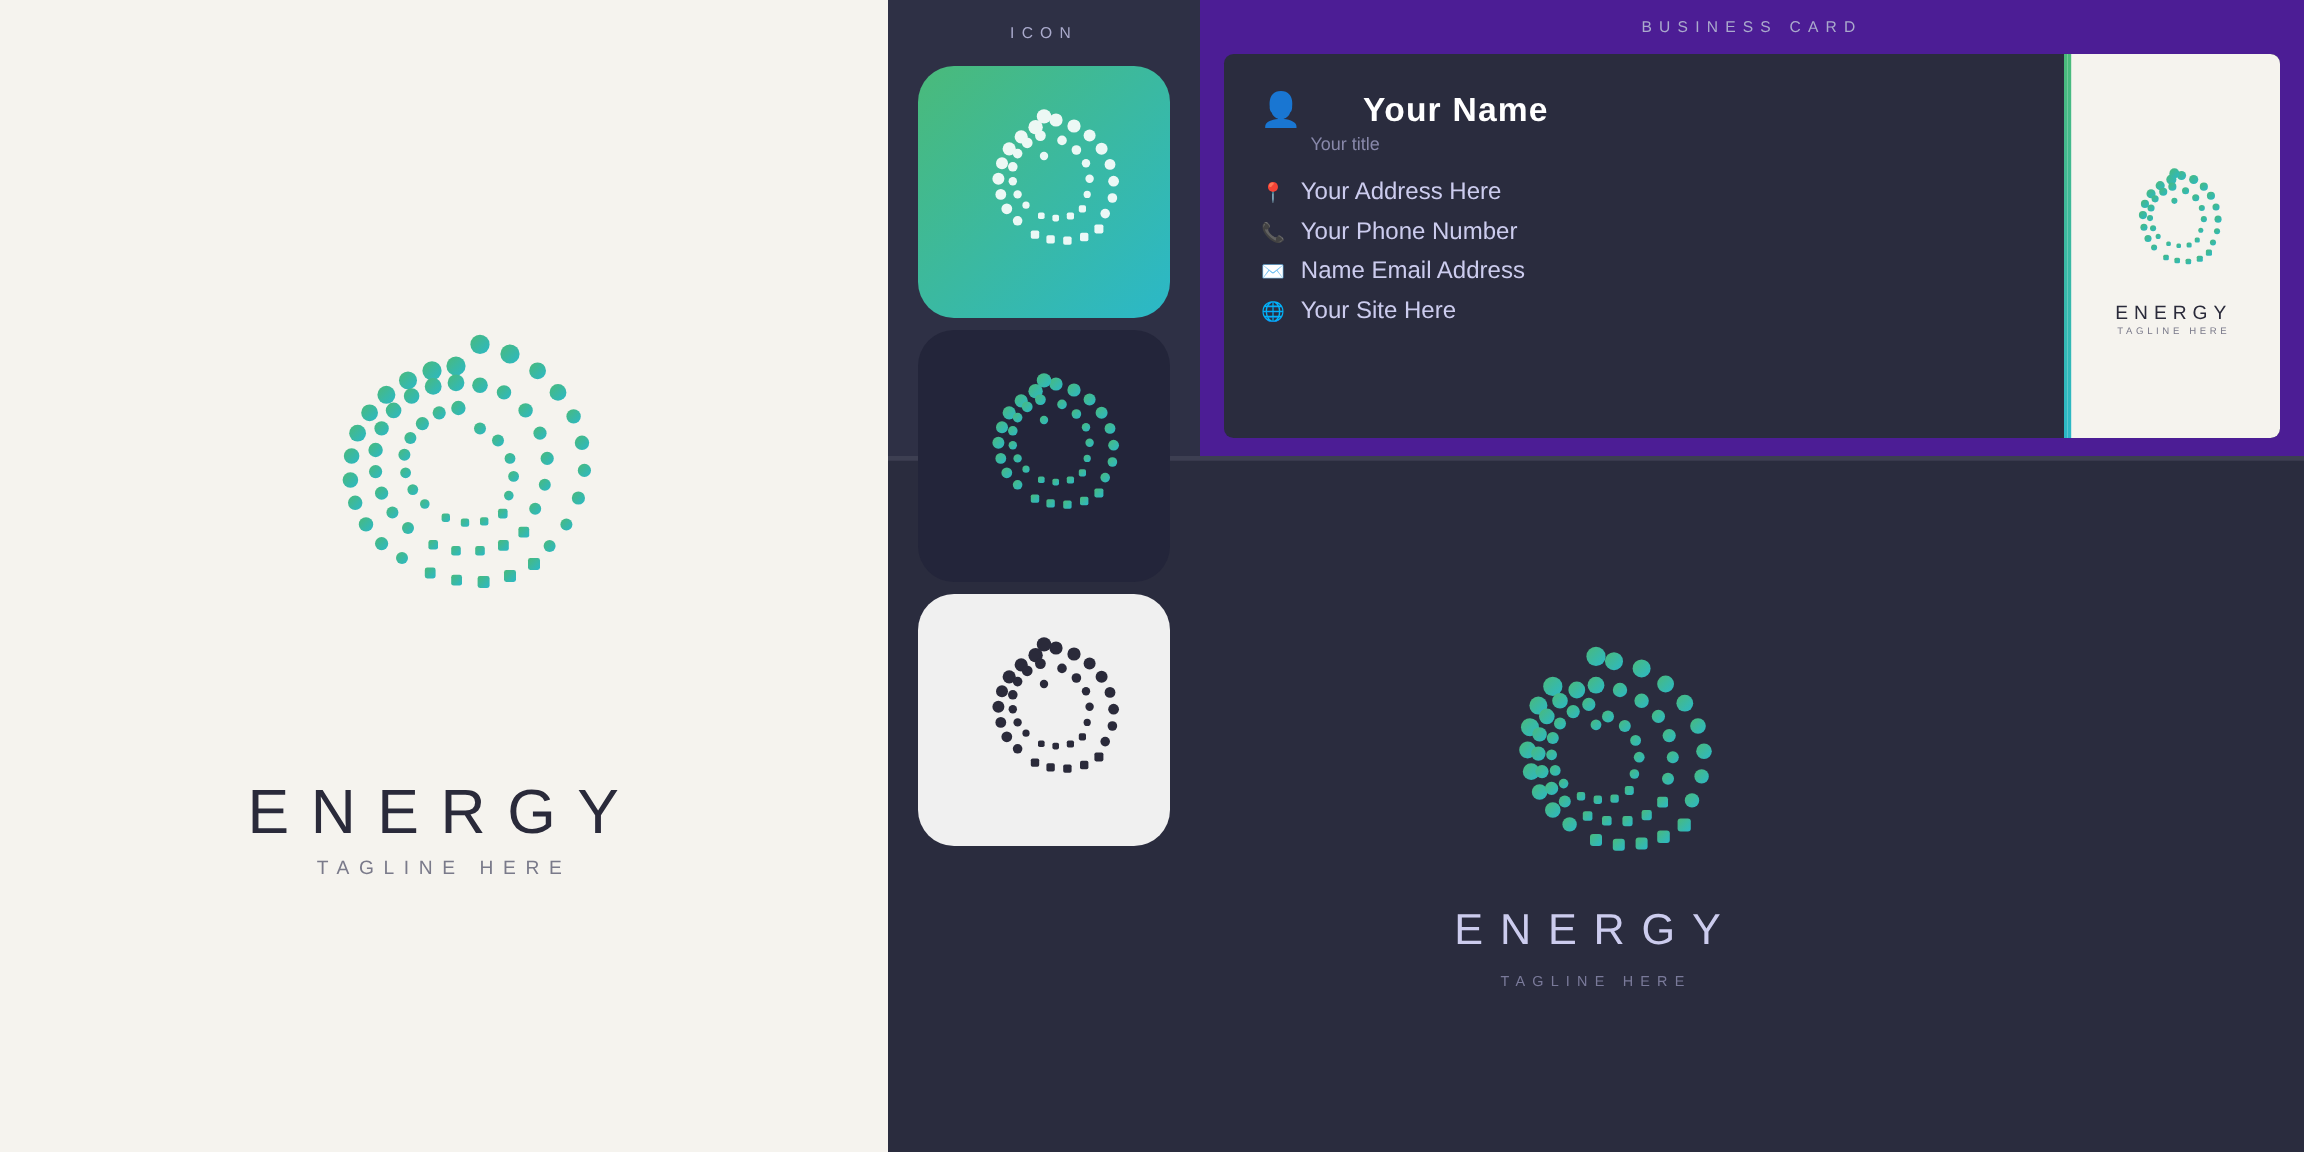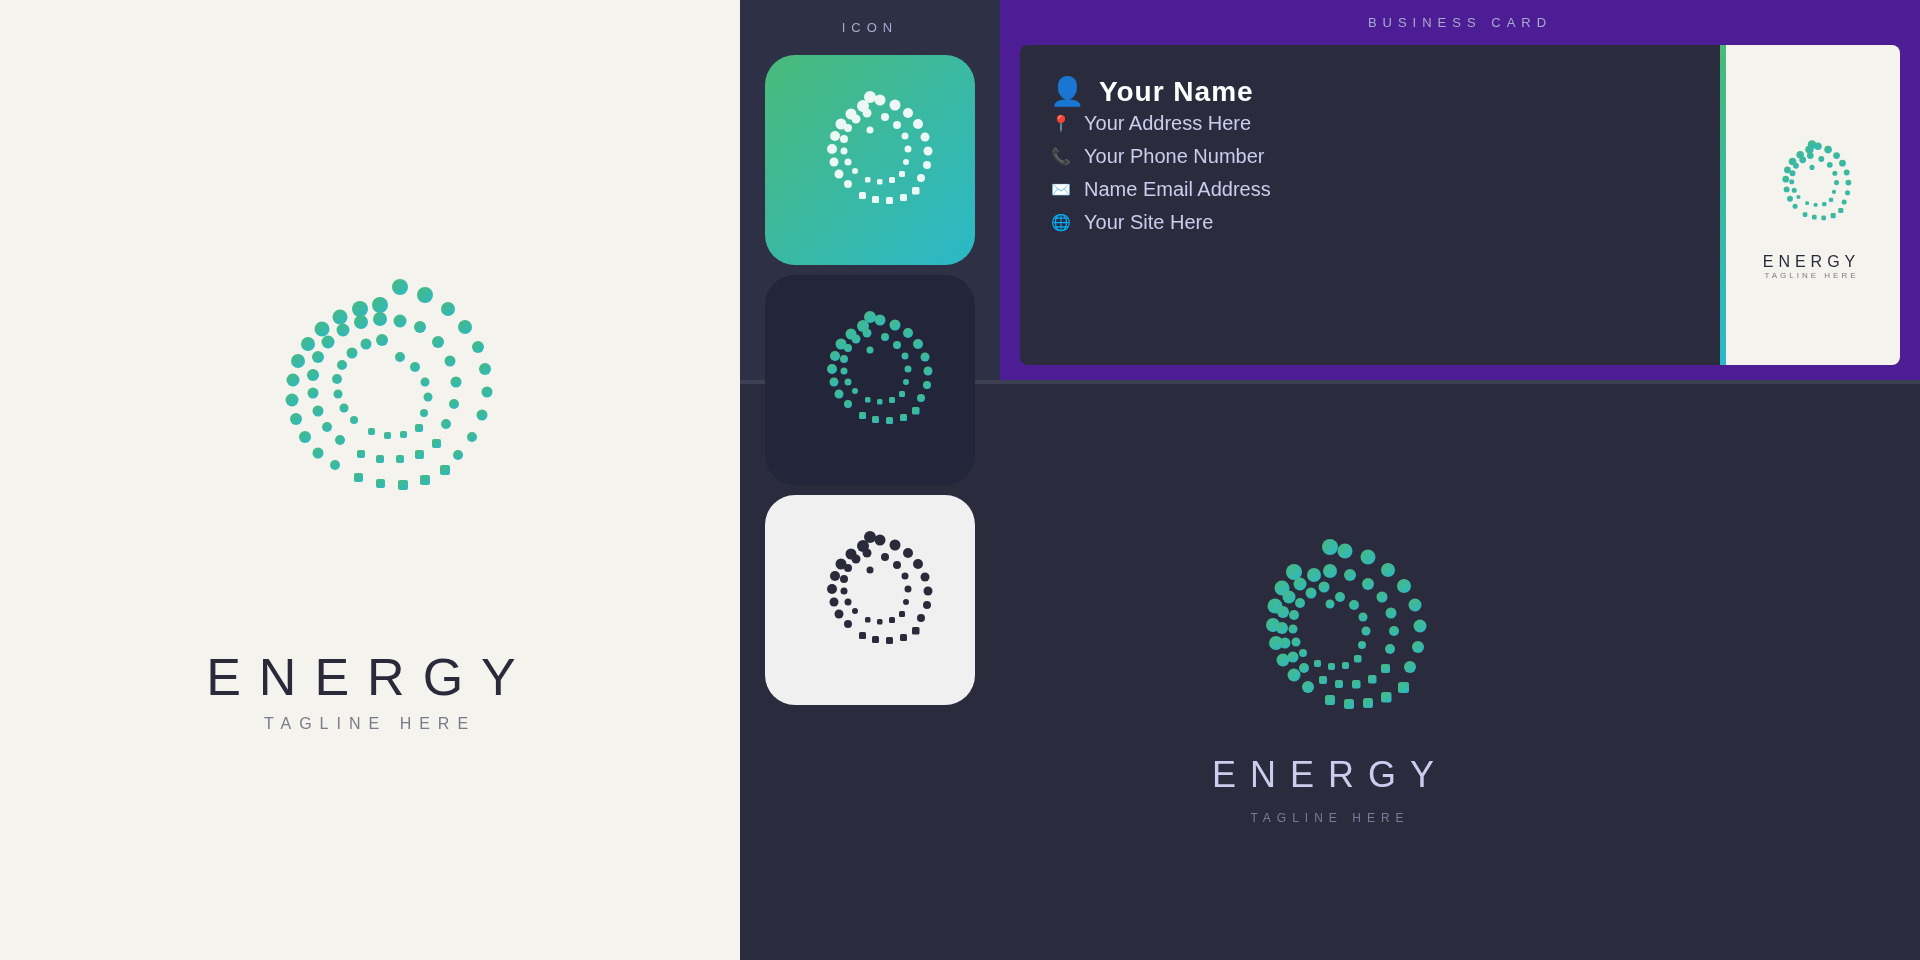--- a/index.html
+++ b/index.html
@@ -158,20 +158,21 @@
     .bc-name-icon {
       color: #4abad0;
       font-size: 28px;
     }
 
     .bc-name-text {
       color: #ffffff;
       font-size: 28px;
       font-weight: bold;
       letter-spacing: 1px;
+      margin-left: 37px;
     }
 
     .bc-title-text {
       color: #8888aa;
       font-size: 15px;
       margin-left: 42px;
       margin-bottom: 20px;
     }
 
     .bc-contact-list {
@@ -528,20 +529,21 @@
 
     <div class="business-card-section">
       <div class="business-card-header">BUSINESS CARD</div>
       <div class="business-card-front">
 
         <div class="bc-left">
           <div class="bc-name-row">
             <span class="bc-name-icon">👤</span>
             <span class="bc-name-text">Your Name</span>
           </div>
+          <div class="bc-title-text">Your title</div>
 
           <div class="bc-contact-list">
             <div class="bc-contact-item">
               <span class="bc-contact-icon location">📍</span>
               <span class="bc-contact-text">Your Address Here</span>
             </div>
             <div class="bc-contact-item">
               <span class="bc-contact-icon phone">📞</span>
               <span class="bc-contact-text">Your Phone Number</span>
             </div>

